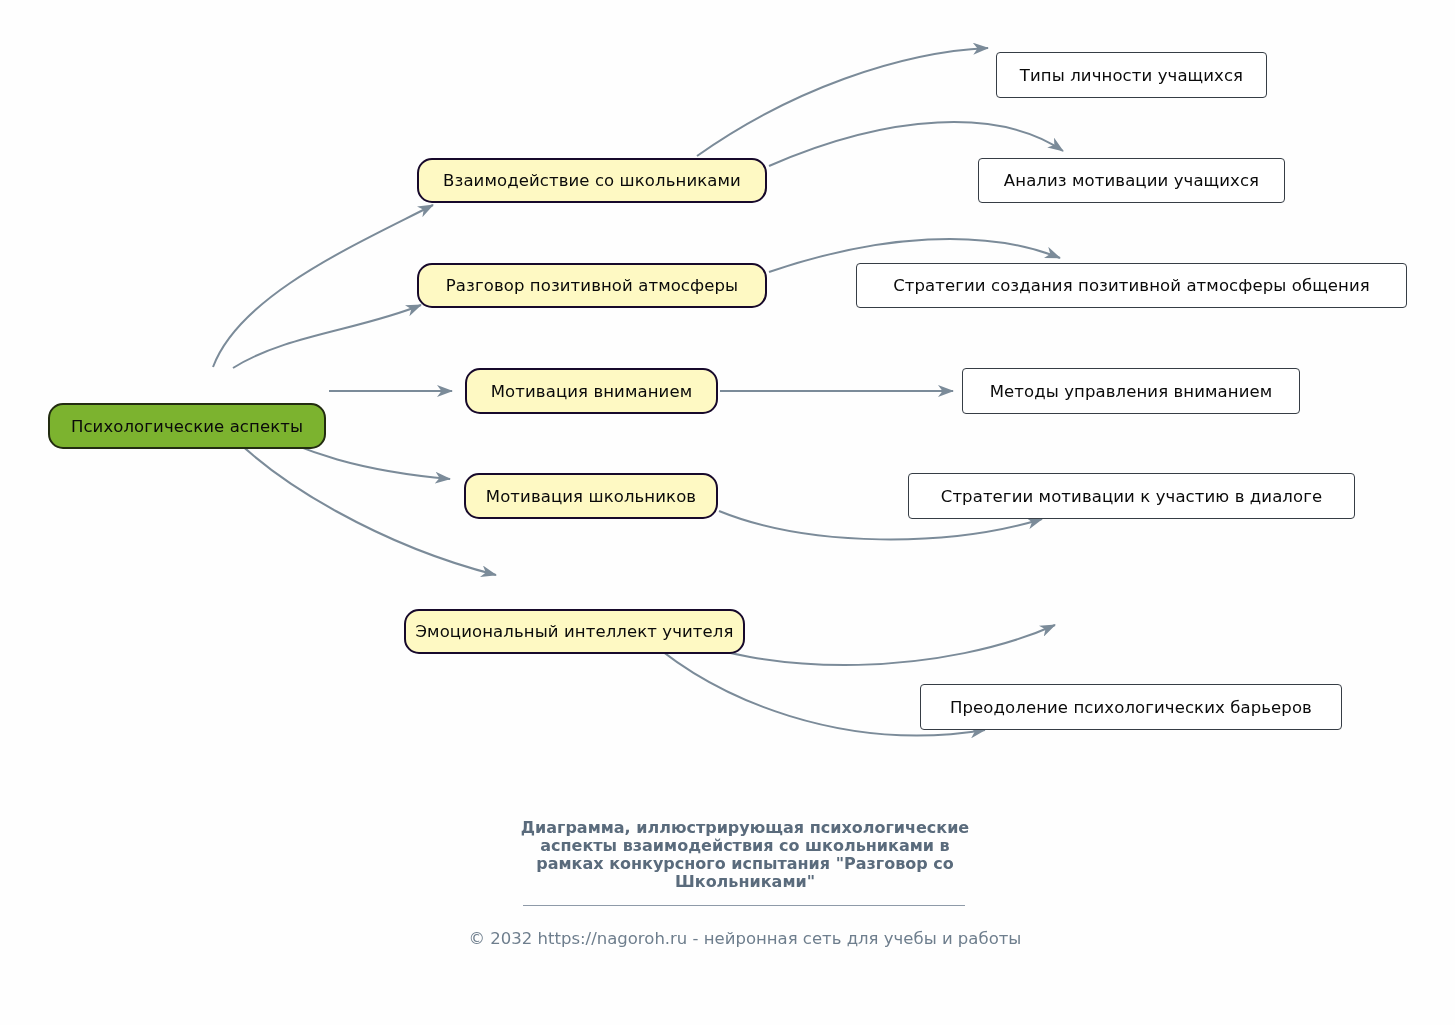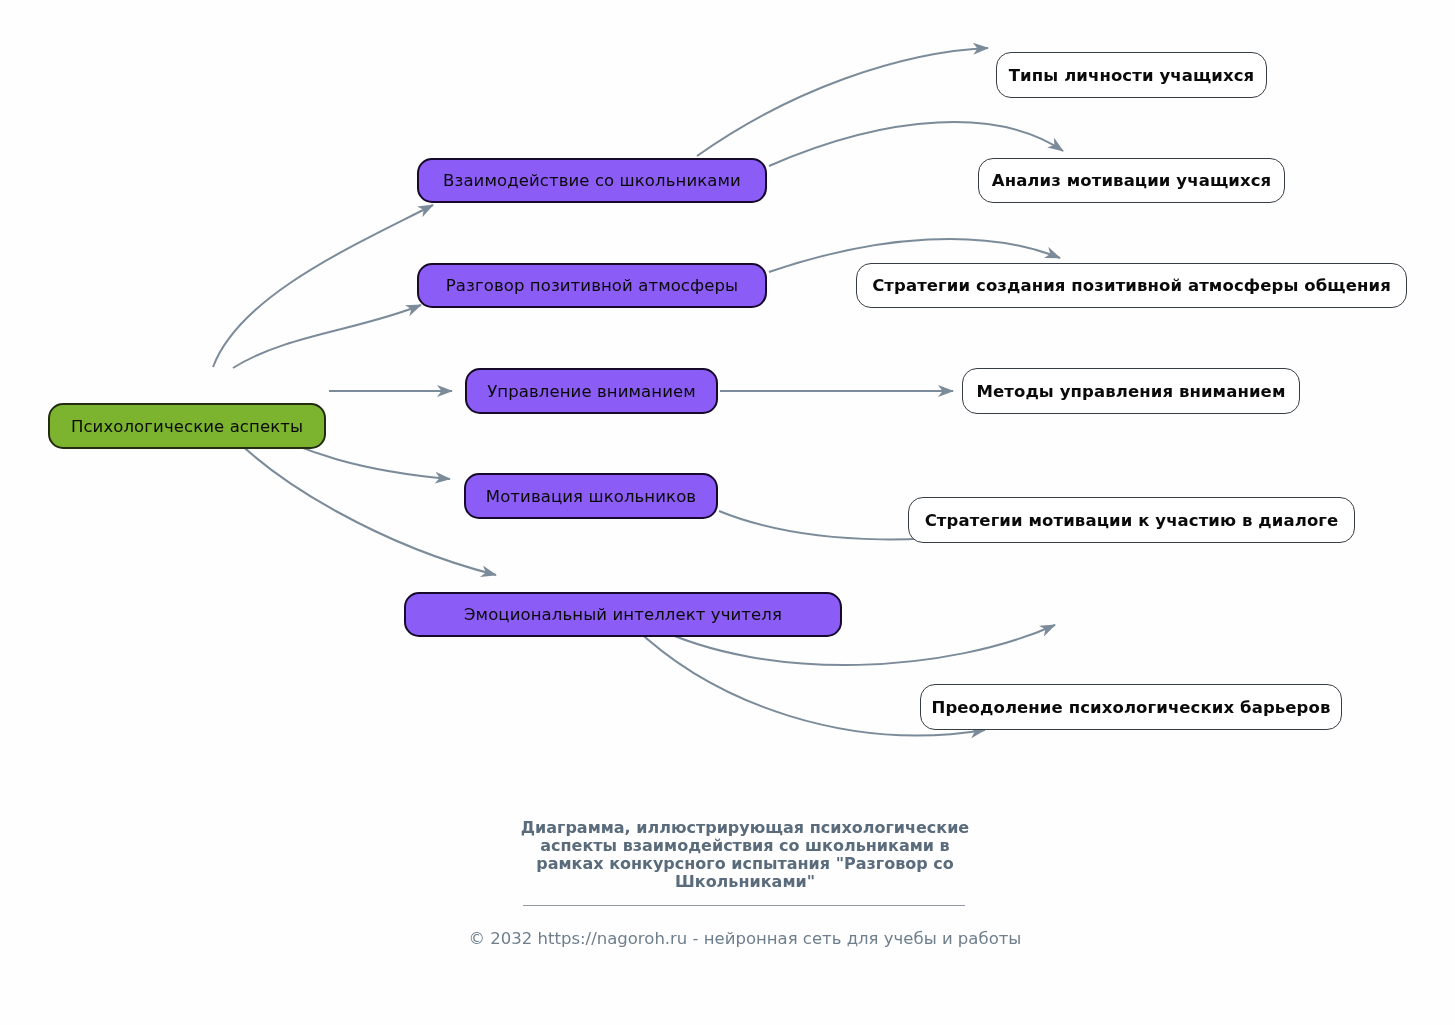--- a/index.html
+++ b/index.html
@@ -9,22 +9,22 @@
     font-family:"DejaVu Sans","Liberation Sans",sans-serif;
   }
   svg.edges { position:absolute; left:0; top:0; width:1455px; height:1025px; }
   .node {
     position:absolute; box-sizing:border-box;
     display:flex; align-items:center; justify-content:center;
     white-space:nowrap; font-size:16.5px; color:#0a0a0a;
     border-radius:15px; letter-spacing:0.1px;
   }
   .root   { background:#7CB32F; border:2px solid #222c10; }
-  .branch { background:#8b5cf6; border:2px solid #17092b; }
-  .leaf   { background:#ffffff; border:1.5px solid #363d45; border-radius:15px;font-weight:bold; }
+  .branch { background:#fef9c3; border:2px solid #17092b; }
+  .leaf   { background:#ffffff; border:1.5px solid #363d45; border-radius:4px; }
 
   .caption {
     position:absolute; left:380px; top:819px; width:730px;
     text-align:center; font-weight:bold; font-size:16px; line-height:18px;
     color:#5a6b7c;
   }
   .divider {
     position:absolute; left:523px; top:905px; width:442px; height:0;
     border-top:1.5px solid #8e9aa8;
   }
@@ -59,35 +59,35 @@
       <path d="M 633 626 C 715 705 850 752 985 730" marker-end="url(#arrow)"></path>
     </g>
   </svg>
 
   <div class="node root" style="left:48px; top:368px; width:278px; height:46px;margin-top:35px;">Психологические аспекты</div>
 
   <div class="node branch" style="left:417px; top:158px; width:350px; height:45px;">Взаимодействие со школьниками</div>
 
   <div class="node branch" style="left:417px; top:263px; width:350px; height:45px;">Разговор позитивной атмосферы</div>
 
-  <div class="node branch" style="left:465px; top:368px; width:253px; height:46px;">Управление вниманием</div>
+  <div class="node branch" style="left:465px; top:368px; width:253px; height:46px;">Мотивация вниманием</div>
 
   <div class="node branch" style="left:464px; top:473px; width:254px; height:46px;">Мотивация школьников</div>
 
-  <div class="node branch" style="left:404px; top:592px; width:438px; height:45px;">Эмоциональный интеллект учителя</div>
+  <div class="node branch" style="left:404px; top:609px; width:341px; height:45px;">Эмоциональный интеллект учителя</div>
 
   <div class="node leaf" style="left:996px; top:52px; width:271px; height:46px;">Типы личности учащихся</div>
 
   <div class="node leaf" style="left:978px; top:158px; width:307px; height:45px;">Анализ мотивации учащихся</div>
 
   <div class="node leaf" style="left:856px; top:263px; width:551px; height:45px;">Стратегии создания позитивной атмосферы общения</div>
 
   <div class="node leaf" style="left:962px; top:368px; width:338px; height:46px;">Методы управления вниманием</div>
 
-  <div class="node leaf" style="left:908px; top:473px; width:447px; height:46px;margin-top:24px;">Стратегии мотивации к участию в диалоге</div>
+  <div class="node leaf" style="left:908px; top:473px; width:447px; height:46px;">Стратегии мотивации к участию в диалоге</div>
 
 
   <div class="node leaf" style="left:920px; top:684px; width:422px; height:46px;">Преодоление психологических барьеров</div>
 
   <div class="caption">
     <div>Диаграмма, иллюстрирующая психологические</div>
     <div>аспекты взаимодействия со школьниками в</div>
     <div>рамках конкурсного испытания "Разговор со</div>
     <div>Школьниками"</div>
   </div>

